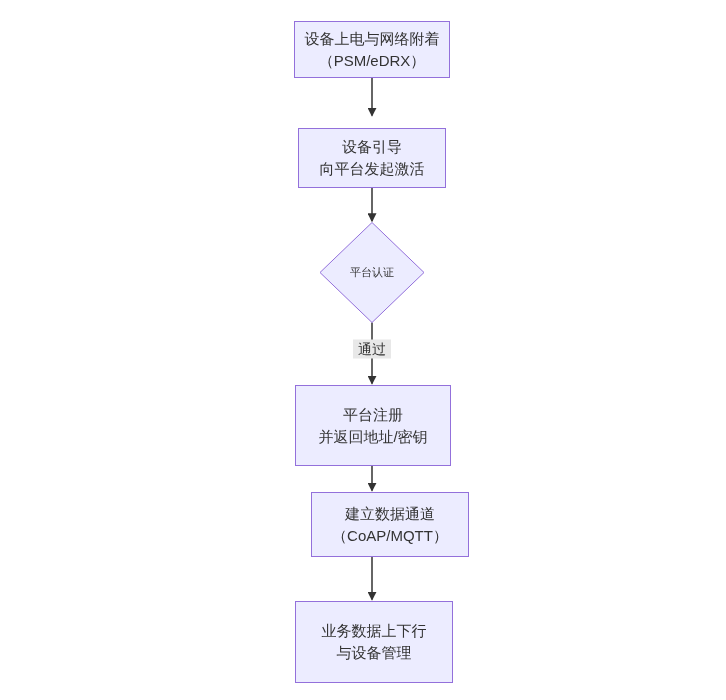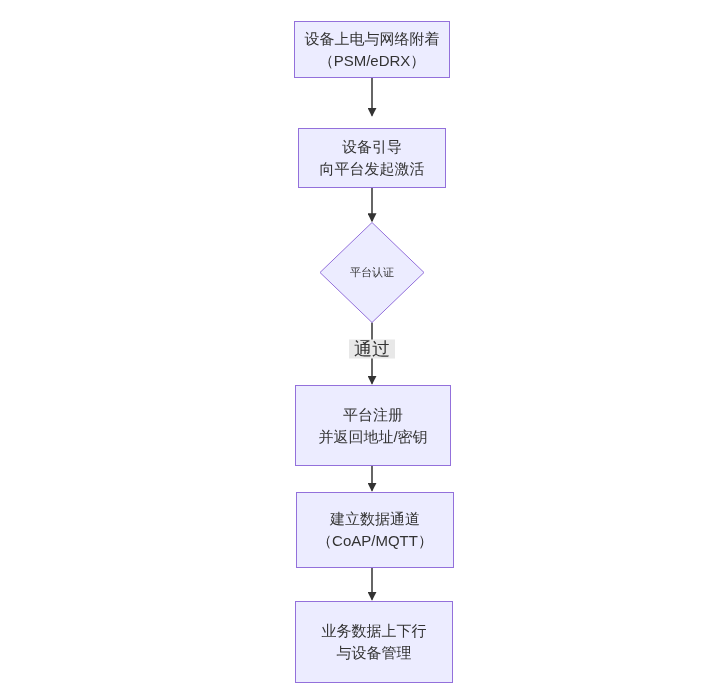--- a/index.html
+++ b/index.html
@@ -62,21 +62,21 @@
     text-align: left;
     white-space: nowrap;
   }
   .edge-label {
     position: absolute;
     left: 372px;
     top: 349px;
     transform: translate(-50%, -50%);
     background: var(--edge-label-bg);
     color: var(--text-color);
-    font-size: 18px;
+    font-size: 14px;
     line-height: 19px;
     padding: 0 5px;
     text-align: center;
     white-space: nowrap;
   }
 </style>
 </head>
 <body>
 
 <div class="canvas">
@@ -103,19 +103,19 @@
   <div class="node" style="left:298px; top:128px; width:148px; height:60px">设备引导
 向平台发起激活</div>
 
   <div class="diamond-label">平台认证</div>
 
   <div class="edge-label">通过</div>
 
   <div class="node" style="left:295px; top:385px; width:156px; height:81px">平台注册
 并返回地址/密钥</div>
 
-  <div class="node" style="left:296px; top:492px; width:158px; height:76px">建立数据通道
+  <div class="node" style="left:311px; top:492px; width:158px; height:65px">建立数据通道
 （CoAP/MQTT）</div>
 
   <div class="node" style="left:295px; top:601px; width:158px; height:82px">业务数据上下行
 与设备管理</div>
 
 </div>
 
 </body></html>

